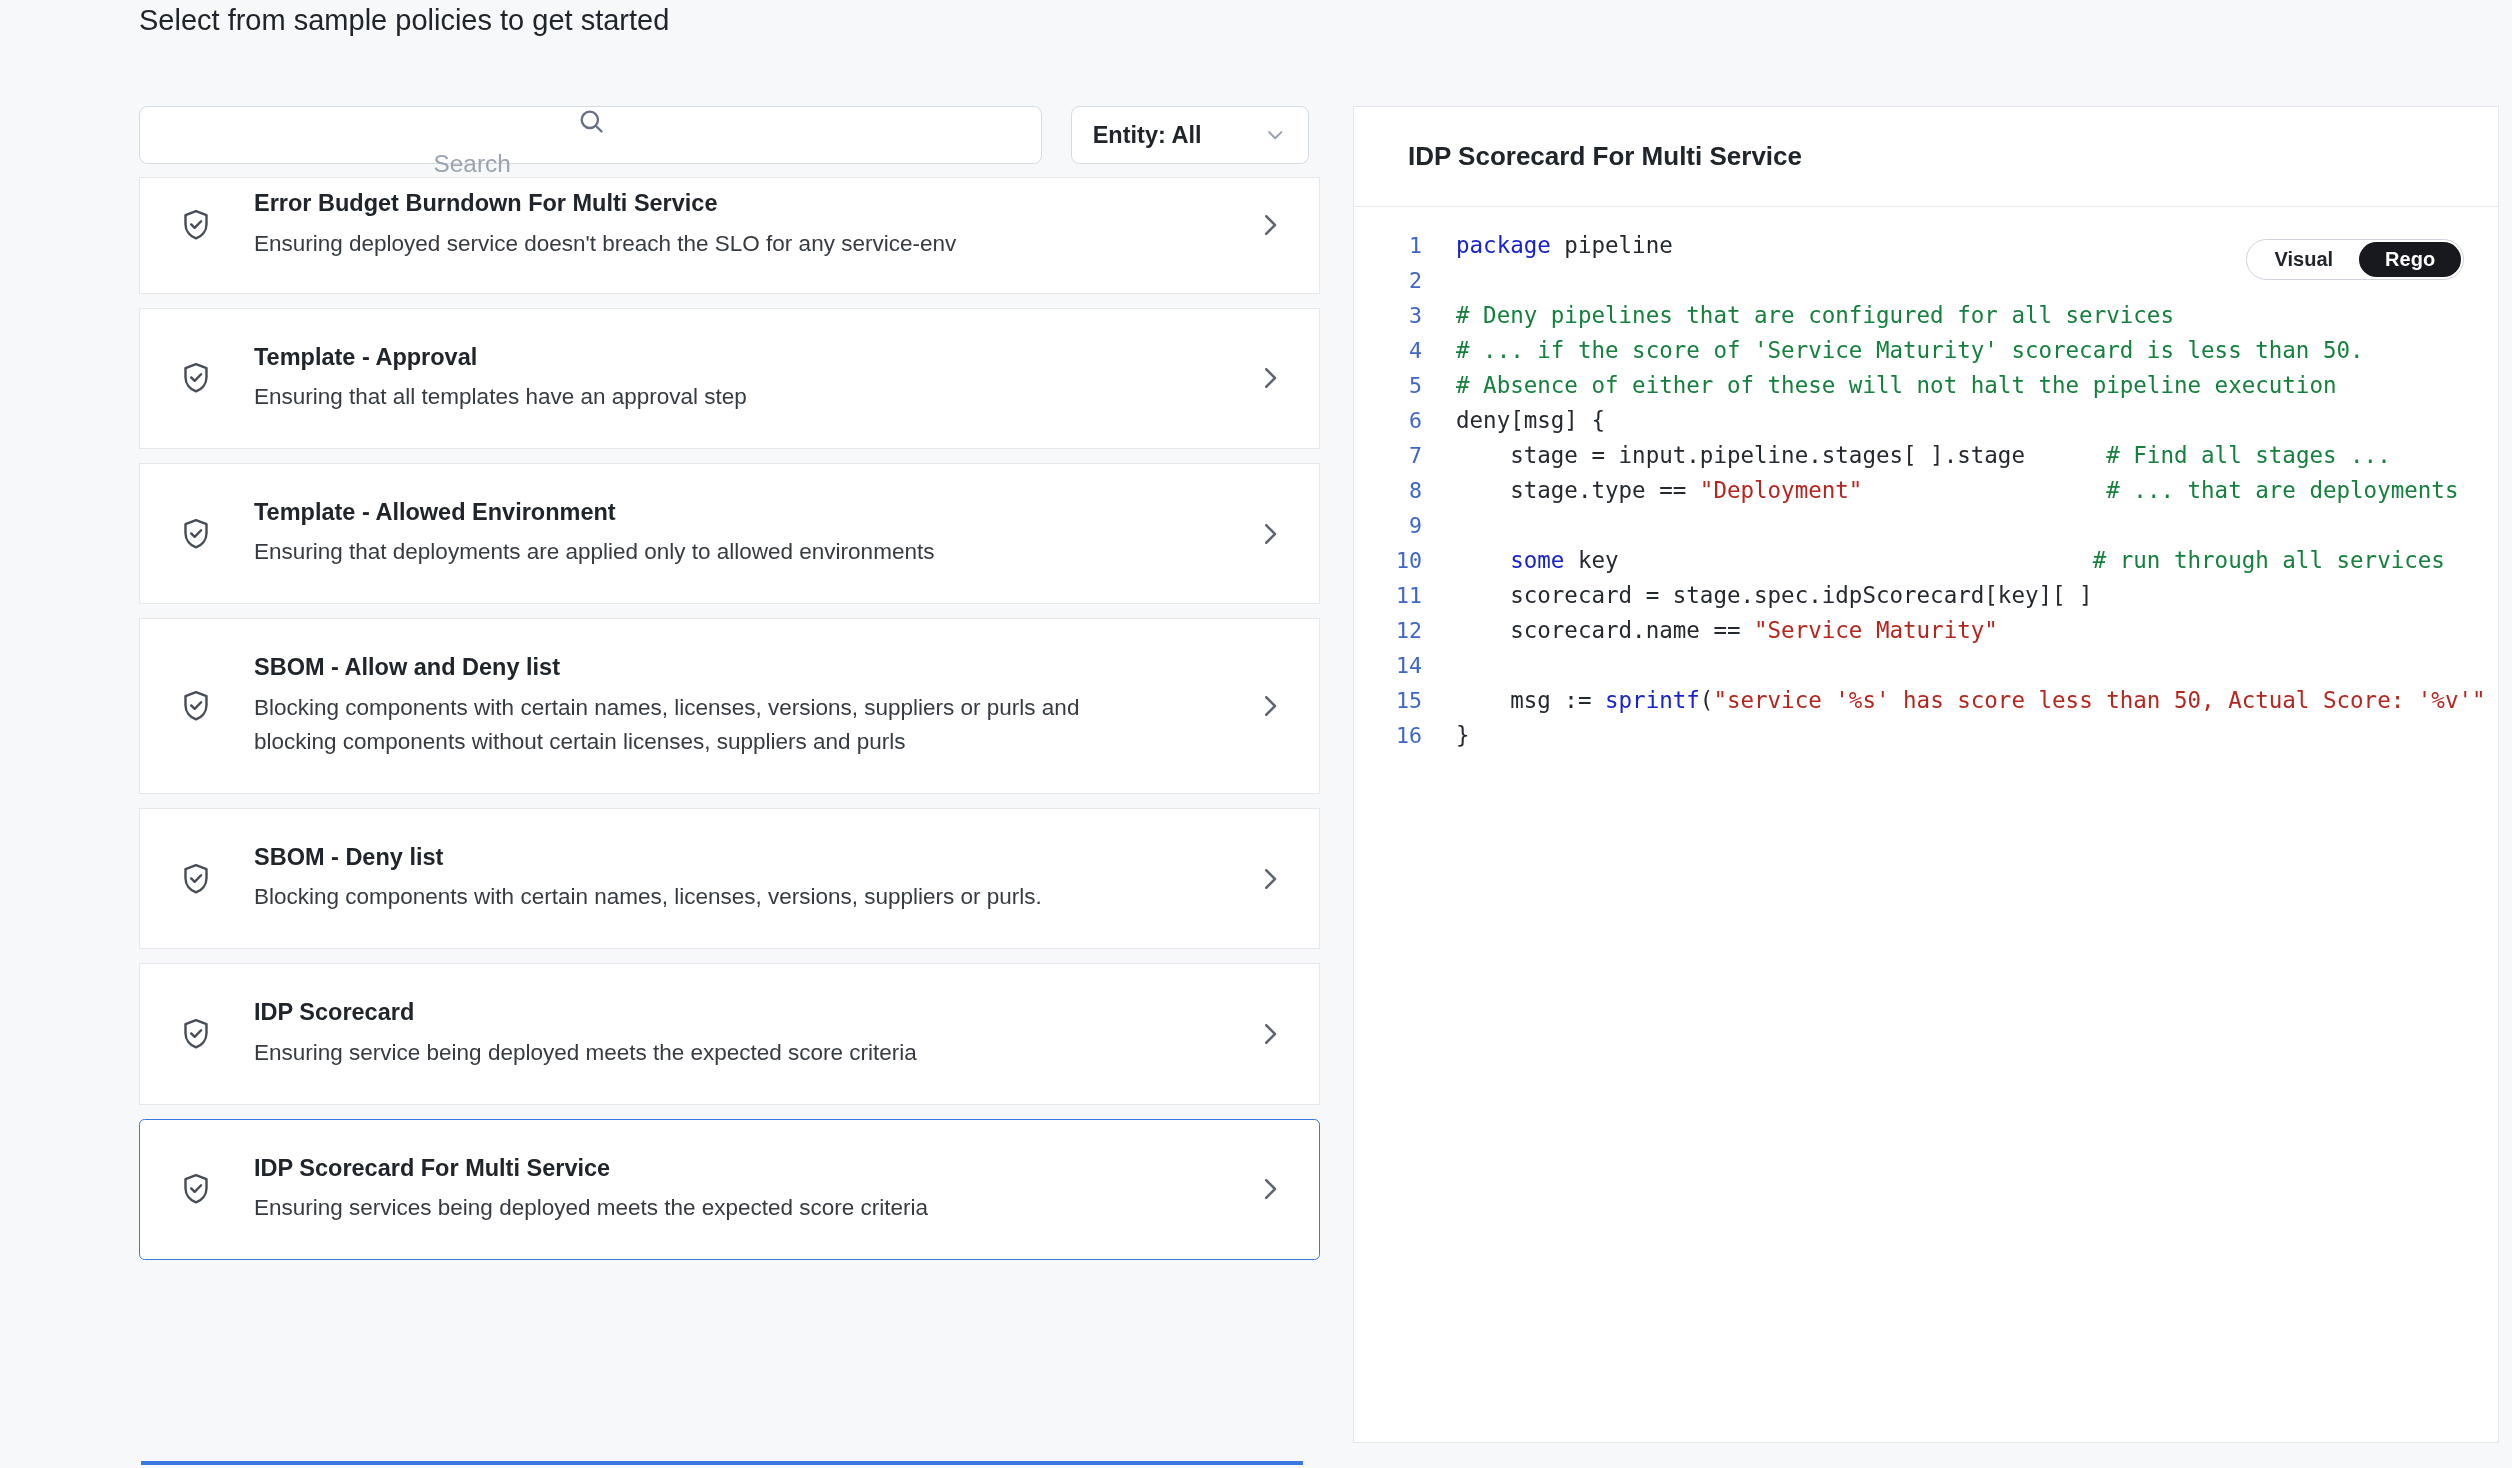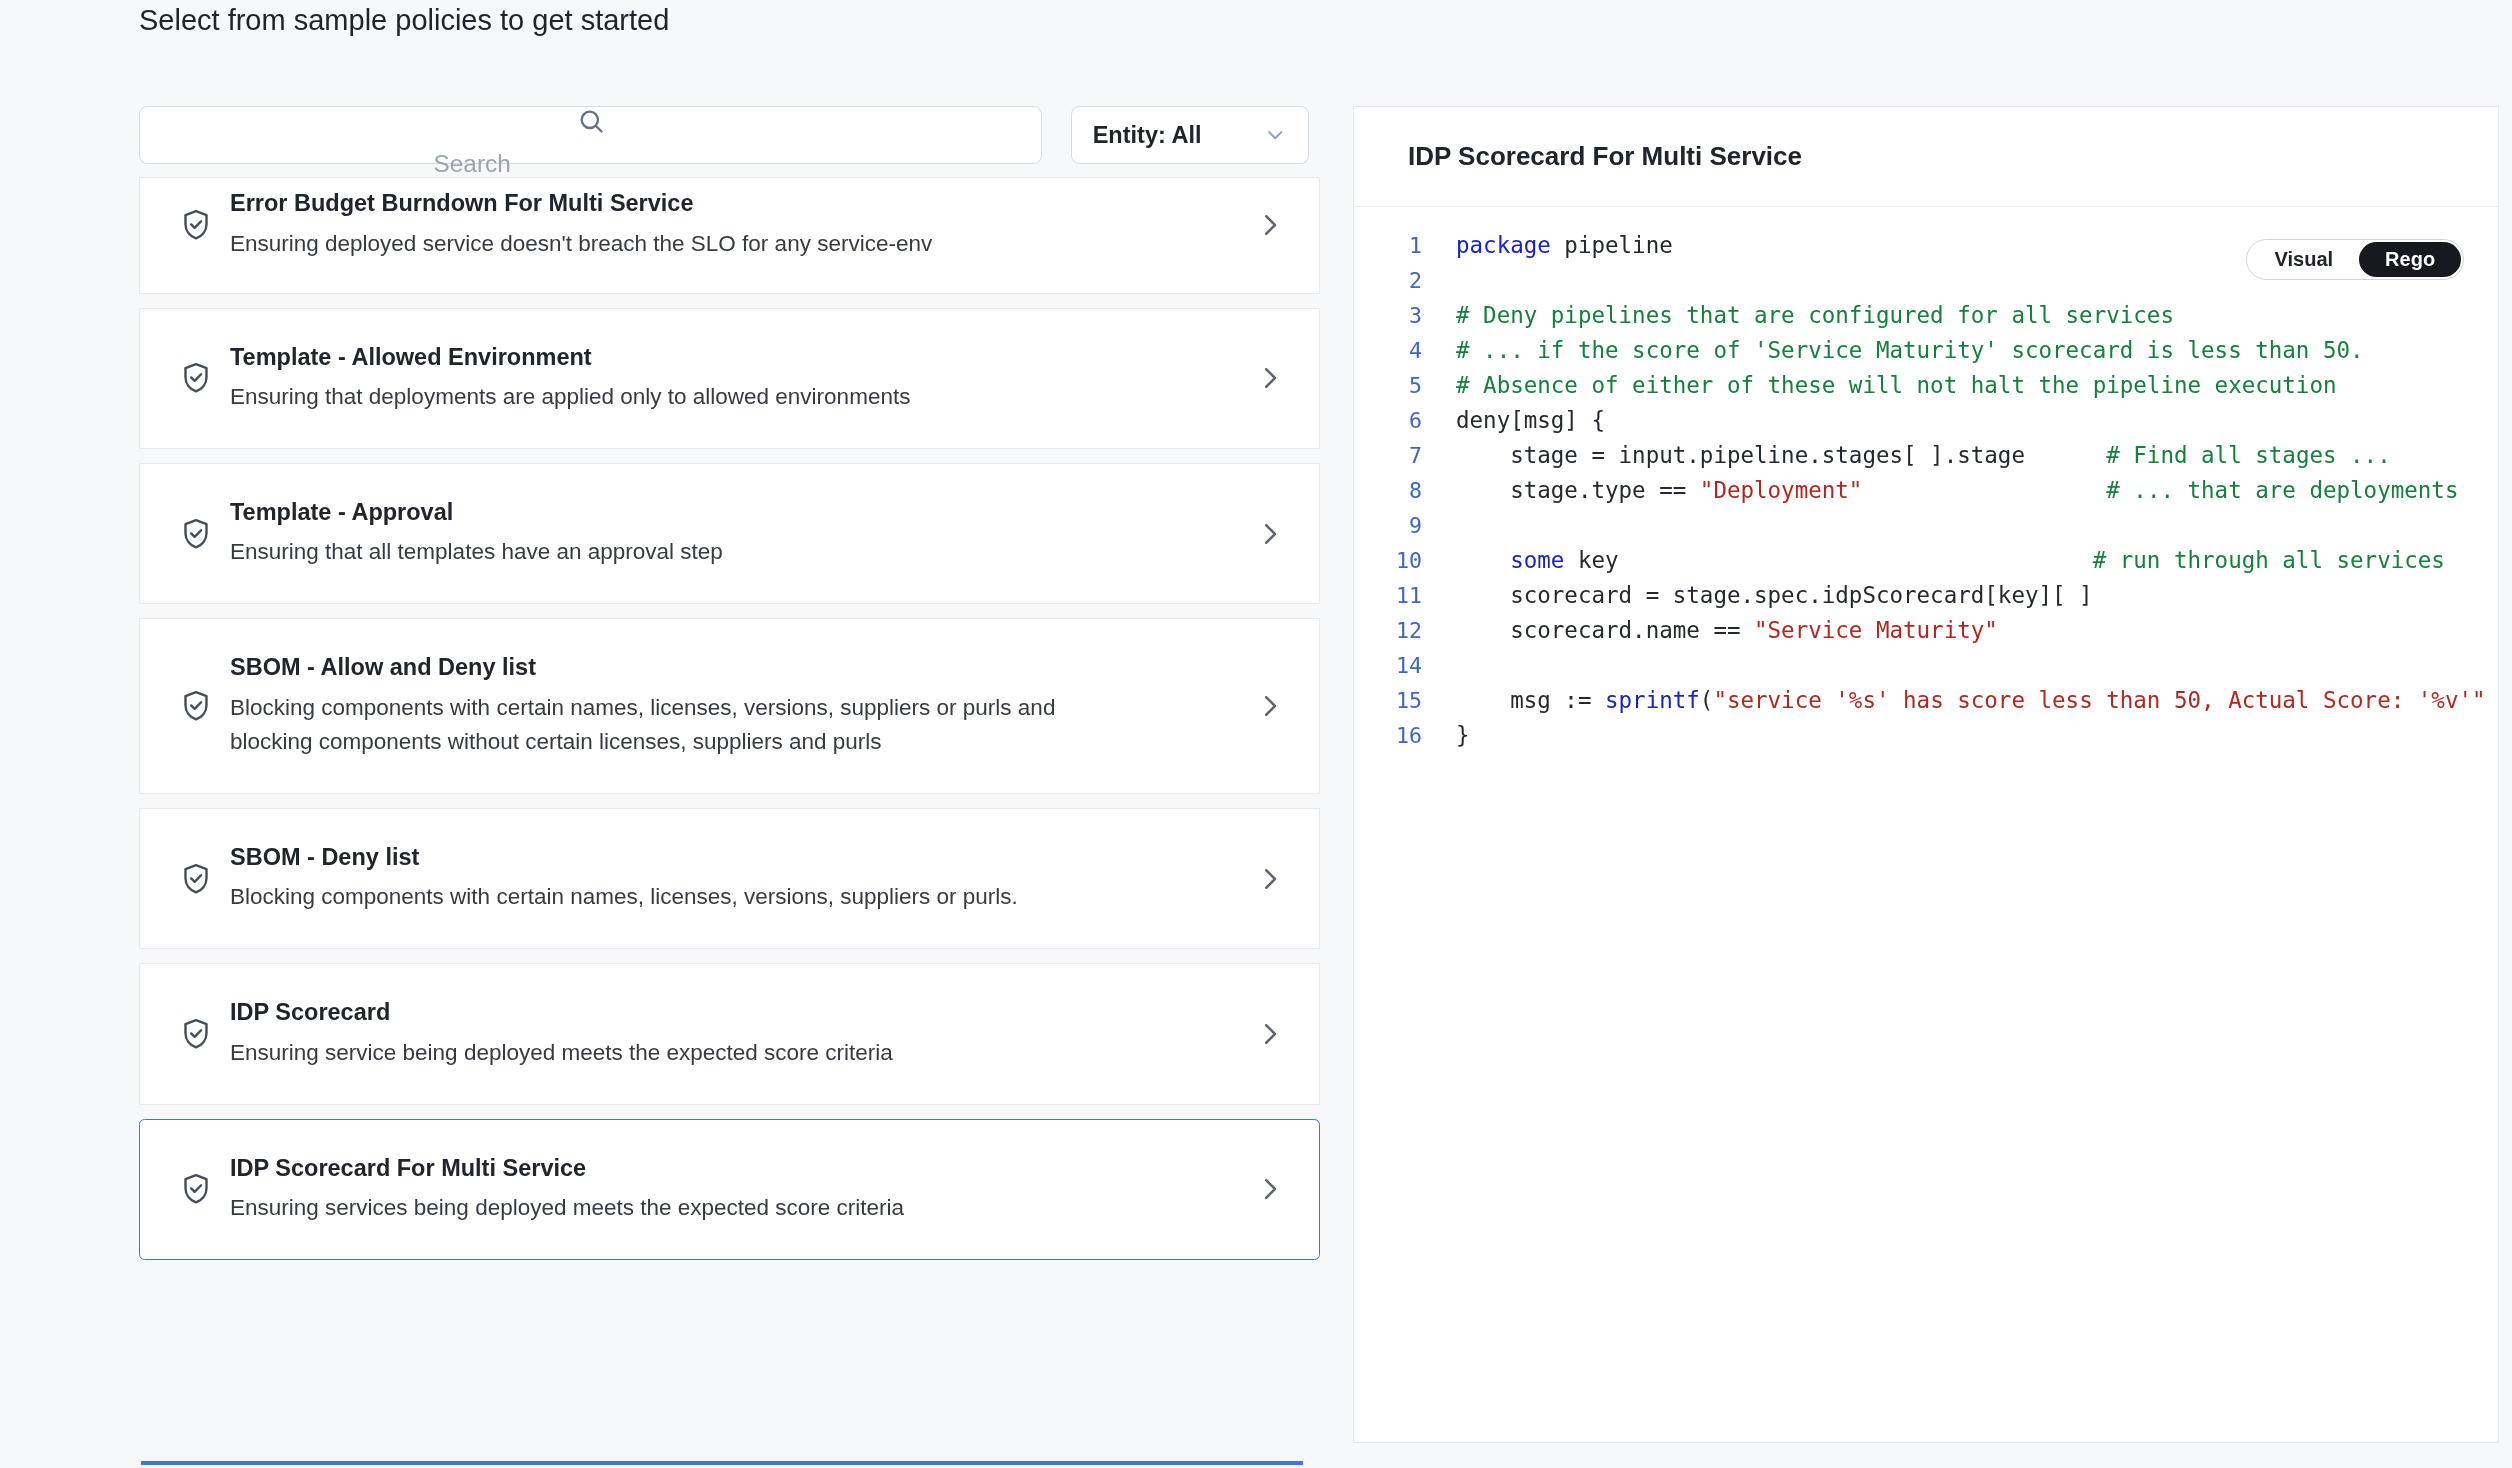--- a/index.html
+++ b/index.html
@@ -31,21 +31,21 @@
     position:absolute; left:1071px; top:106px; width:238px; height:58px;
     background:#ffffff; border:0.9px solid #d6dae1; border-radius:8.4px;
     display:flex; align-items:center; justify-content:space-between;
     padding:0 20.7px; font-size:23.5px; font-weight:600; color:#20252c; cursor:pointer;
   }
   .entity-dd svg { width:24.4px; height:24.4px; color:#98a2b3; }
   
   .policy-list { position:absolute; left:139px; top:177px; width:1181px; }
   .card {
     background:#ffffff; border:0.9px solid #e6e8ec;
-    display:flex; align-items:center; gap:16px;
+    display:flex; align-items:center; gap:40px;
     padding:34px 34px 34px 38px; margin-bottom:14px; cursor:pointer;
   }
   .card.first { padding-top:11.3px; padding-bottom:32px; }
   .card.selected { border:1.9px solid #3b76e1; border-radius:5.6px; }
   .shield { width:36px; height:36px; color:#454c56; flex-shrink:0; }
   .shield svg { width:100%; height:100%; }
   .texts { flex:1; min-width:0; }
   .card-title { font-size:23.5px; font-weight:700; color:#20252c; line-height:29px; }
   .card-desc { font-size:22.5px; color:#363b42; line-height:34px; margin-top:8.4px; max-width:845px; }
   .chev { width:30px; height:30px; color:#5f6672; flex-shrink:0; }
@@ -126,35 +126,35 @@
       <span class="chev"><svg viewBox="0 0 24 24" fill="none" stroke="currentColor" stroke-width="2" stroke-linecap="round" stroke-linejoin="round">
           <path d="M9 5l7 7-7 7"></path>
         </svg></span>
     </div>
     <div class="card">
       <span class="shield"><svg viewBox="0 0 24 24" fill="none" stroke="currentColor" stroke-width="1.6" stroke-linecap="round" stroke-linejoin="round">
           <path d="M12 2.8l7 2.6v6.1c0 4.4-2.9 7.9-7 9.4-4.1-1.5-7-5-7-9.4V5.4l7-2.6z"></path>
           <path d="M8.8 11.6l2.3 2.3 4.3-4.4"></path>
         </svg></span>
       <div class="texts">
+        <div class="card-title">Template - Approval</div>
+        <div class="card-desc">Ensuring that all templates have an approval step</div>
+      </div>
+      <span class="chev"><svg viewBox="0 0 24 24" fill="none" stroke="currentColor" stroke-width="2" stroke-linecap="round" stroke-linejoin="round">
+          <path d="M9 5l7 7-7 7"></path>
+        </svg></span>
+    </div>
+    <div class="card">
+      <span class="shield"><svg viewBox="0 0 24 24" fill="none" stroke="currentColor" stroke-width="1.6" stroke-linecap="round" stroke-linejoin="round">
+          <path d="M12 2.8l7 2.6v6.1c0 4.4-2.9 7.9-7 9.4-4.1-1.5-7-5-7-9.4V5.4l7-2.6z"></path>
+          <path d="M8.8 11.6l2.3 2.3 4.3-4.4"></path>
+        </svg></span>
+      <div class="texts">
         <div class="card-title">Template - Allowed Environment</div>
         <div class="card-desc">Ensuring that deployments are applied only to allowed environments</div>
-      </div>
-      <span class="chev"><svg viewBox="0 0 24 24" fill="none" stroke="currentColor" stroke-width="2" stroke-linecap="round" stroke-linejoin="round">
-          <path d="M9 5l7 7-7 7"></path>
-        </svg></span>
-    </div>
-    <div class="card">
-      <span class="shield"><svg viewBox="0 0 24 24" fill="none" stroke="currentColor" stroke-width="1.6" stroke-linecap="round" stroke-linejoin="round">
-          <path d="M12 2.8l7 2.6v6.1c0 4.4-2.9 7.9-7 9.4-4.1-1.5-7-5-7-9.4V5.4l7-2.6z"></path>
-          <path d="M8.8 11.6l2.3 2.3 4.3-4.4"></path>
-        </svg></span>
-      <div class="texts">
-        <div class="card-title">Template - Approval</div>
-        <div class="card-desc">Ensuring that all templates have an approval step</div>
       </div>
       <span class="chev"><svg viewBox="0 0 24 24" fill="none" stroke="currentColor" stroke-width="2" stroke-linecap="round" stroke-linejoin="round">
           <path d="M9 5l7 7-7 7"></path>
         </svg></span>
     </div>
     <div class="card">
       <span class="shield"><svg viewBox="0 0 24 24" fill="none" stroke="currentColor" stroke-width="1.6" stroke-linecap="round" stroke-linejoin="round">
           <path d="M12 2.8l7 2.6v6.1c0 4.4-2.9 7.9-7 9.4-4.1-1.5-7-5-7-9.4V5.4l7-2.6z"></path>
           <path d="M8.8 11.6l2.3 2.3 4.3-4.4"></path>
         </svg></span>

